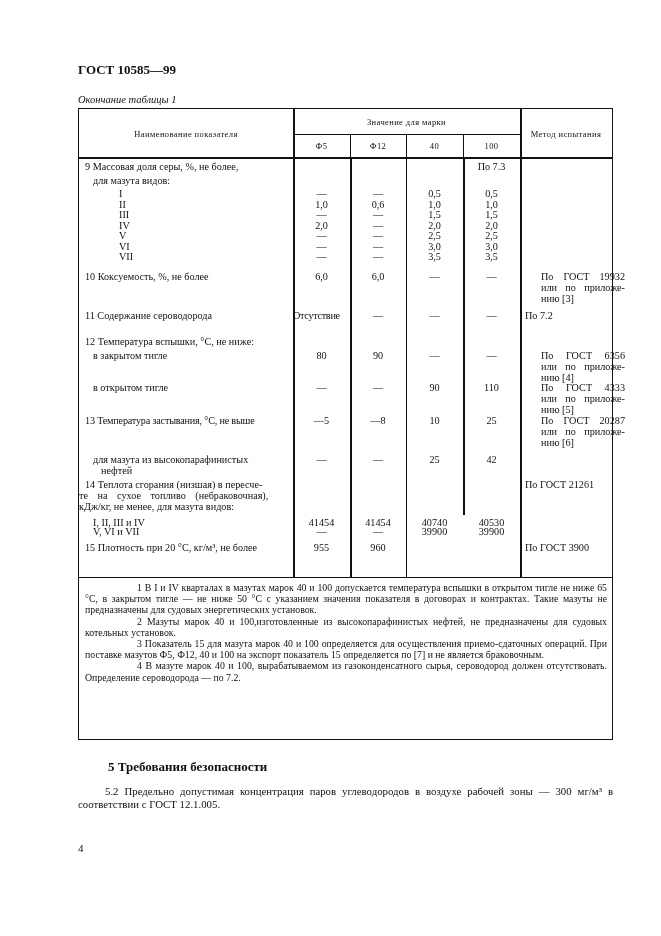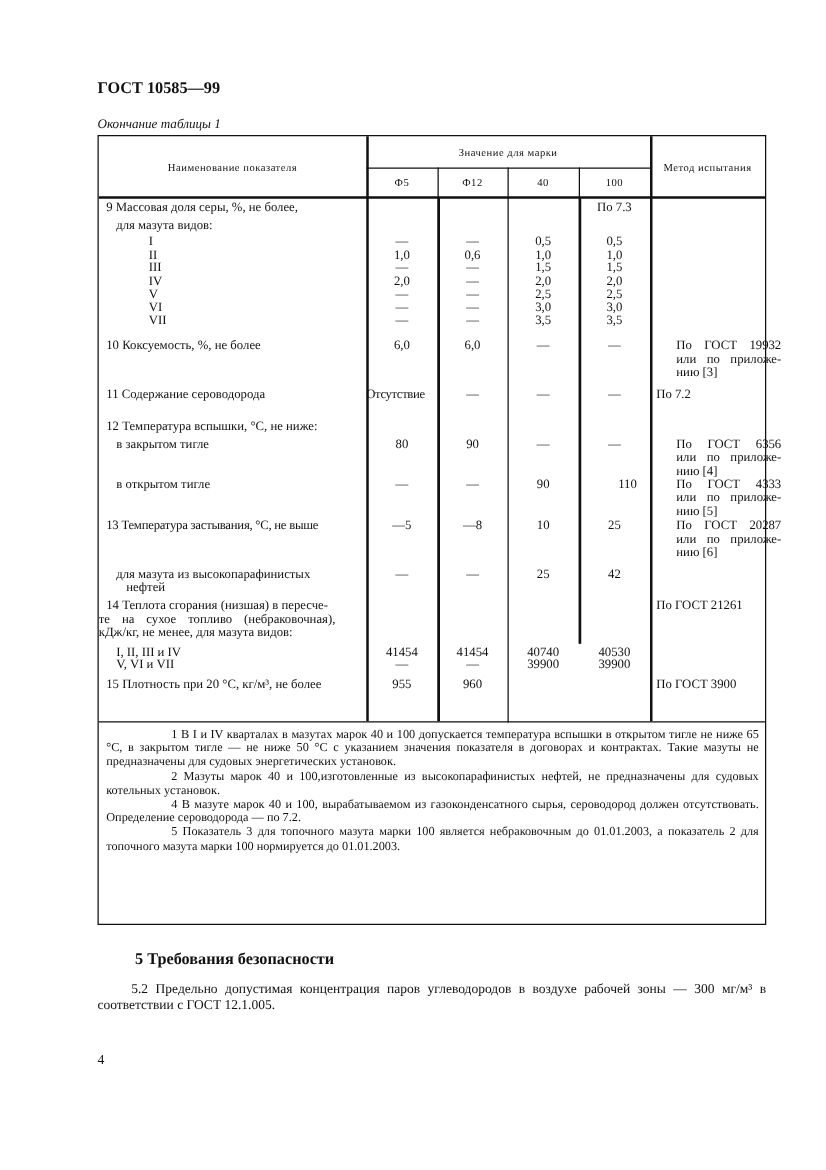--- a/index.html
+++ b/index.html
@@ -121,21 +121,21 @@
   <div class="c ctr" style="left:384px;width:57px;top:241px;">—</div>
   <div class="method" style="top:241px;">
     <span style="display:block">По ГОСТ 6356</span>
     <span style="display:block">или по приложе-</span>
     <span class="last">нию [4]</span>
   </div>
   <div class="c" style="left:14px;top:273px;">в открытом тигле</div>
   <div class="c ctr" style="left:214px;width:57px;top:273px;">—</div>
   <div class="c ctr" style="left:271px;width:56px;top:273px;">—</div>
   <div class="c ctr" style="left:327px;width:57px;top:273px;">90</div>
-  <div class="c ctr" style="left:384px;width:78px;top:273px;">110</div>
+  <div class="c ctr" style="left:384px;width:57px;top:273px;">110</div>
   <div class="method" style="top:273px;">
     <span style="display:block">По ГОСТ 4333</span>
     <span style="display:block">или по приложе-</span>
     <span class="last">нию [5]</span>
   </div>
 
   <div class="c" style="left:6px;top:306px;letter-spacing:-0.2px;">13  Температура застывания, °С, не выше</div>
   <div class="c ctr" style="left:214px;width:57px;top:306px;">—5</div>
   <div class="c ctr" style="left:271px;width:56px;top:306px;">—8</div>
   <div class="c ctr" style="left:327px;width:57px;top:306px;">10</div>
@@ -168,22 +168,22 @@
   <div class="c ctr" style="left:384px;width:57px;top:418px;line-height:10px;">39900</div>
 
   <div class="c" style="left:6px;top:433px;">15  Плотность при 20 °С, кг/м³, не более</div>
   <div class="c ctr" style="left:214px;width:57px;top:433px;">955</div>
   <div class="c ctr" style="left:271px;width:56px;top:433px;">960</div>
   <div class="c" style="left:446px;top:433px;">По ГОСТ 3900</div>
 
   <div class="notes">
     <p>1 В I и IV кварталах в мазутах марок 40 и 100 допускается температура вспышки в открытом тигле не ниже 65 °С, в закрытом тигле — не ниже 50 °С с указанием значения показателя в договорах и контрактах. Такие мазуты не предназначены для судовых энергетических установок.</p>
     <p>2 Мазуты марок 40 и 100,изготовленные из высокопарафинистых нефтей, не предназначены для судовых котельных установок.</p>
+    <p>3 Показатель 15 для мазута марок 40 и 100 определяется для осуществления приемо-сдаточных операций. При поставке мазутов Ф5, Ф12, 40 и 100 на экспорт показатель 15 определяется по [7] и не является браковочным.</p>
     <p>4 В мазуте марок 40 и 100, вырабатываемом из газоконденсатного сырья, сероводород должен отсутствовать. Определение сероводорода — по 7.2.</p>
-    <p>5 Показатель 3 для топочного мазута марки 100 является небраковочным до 01.01.2003, а показатель 2 для топочного мазута марки 100 нормируется до 01.01.2003.</p>
   </div>
 </div>
 
 <div class="section-title">5  Требования безопасности</div>
 <div class="para" style="top:785px;">
   <p>5.2 Предельно допустимая концентрация паров углеводородов в воздухе рабочей зоны — 300 мг/м³ в соответствии с ГОСТ 12.1.005.</p>
 </div>
 <div class="page-num">4</div>
 
 </body></html>

